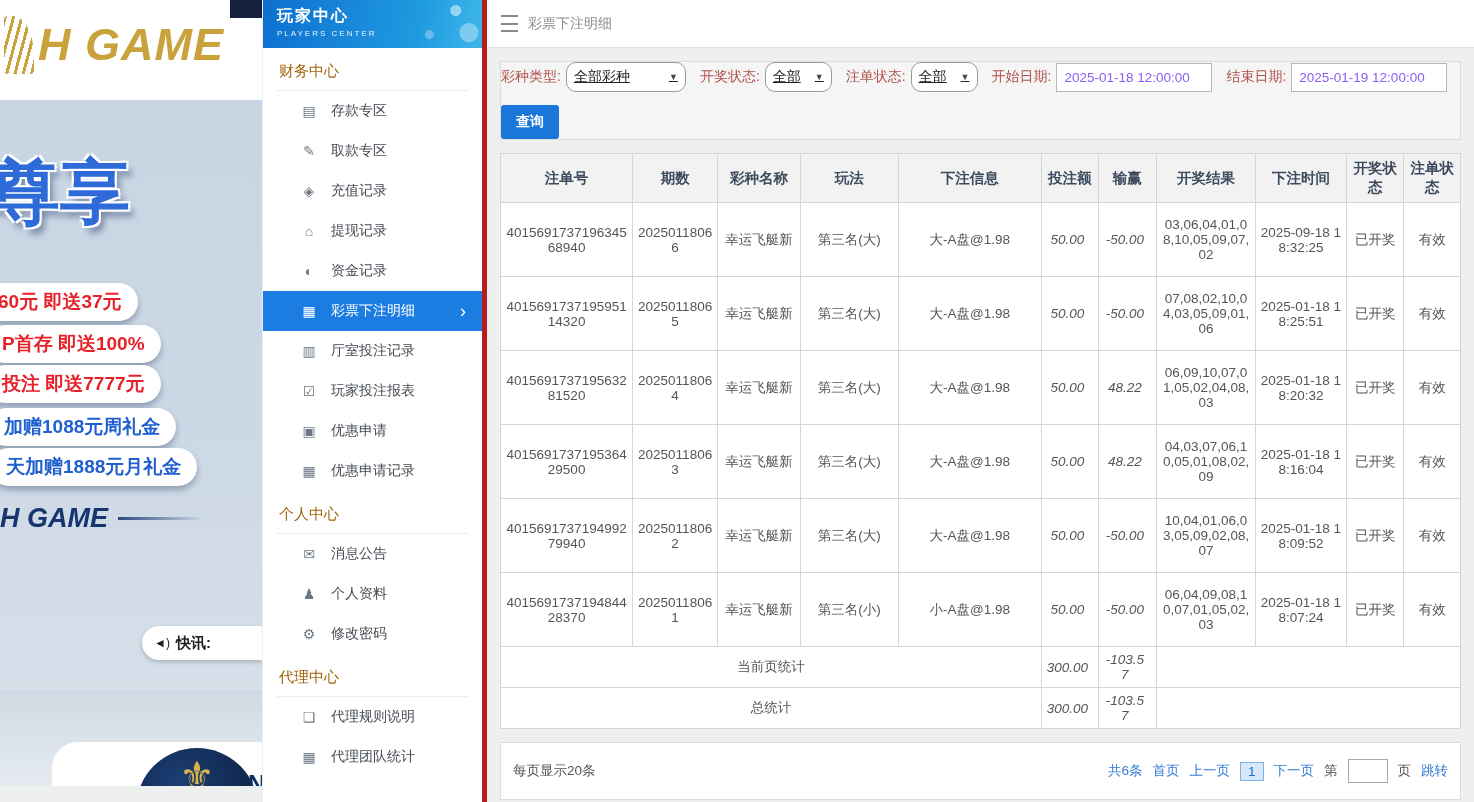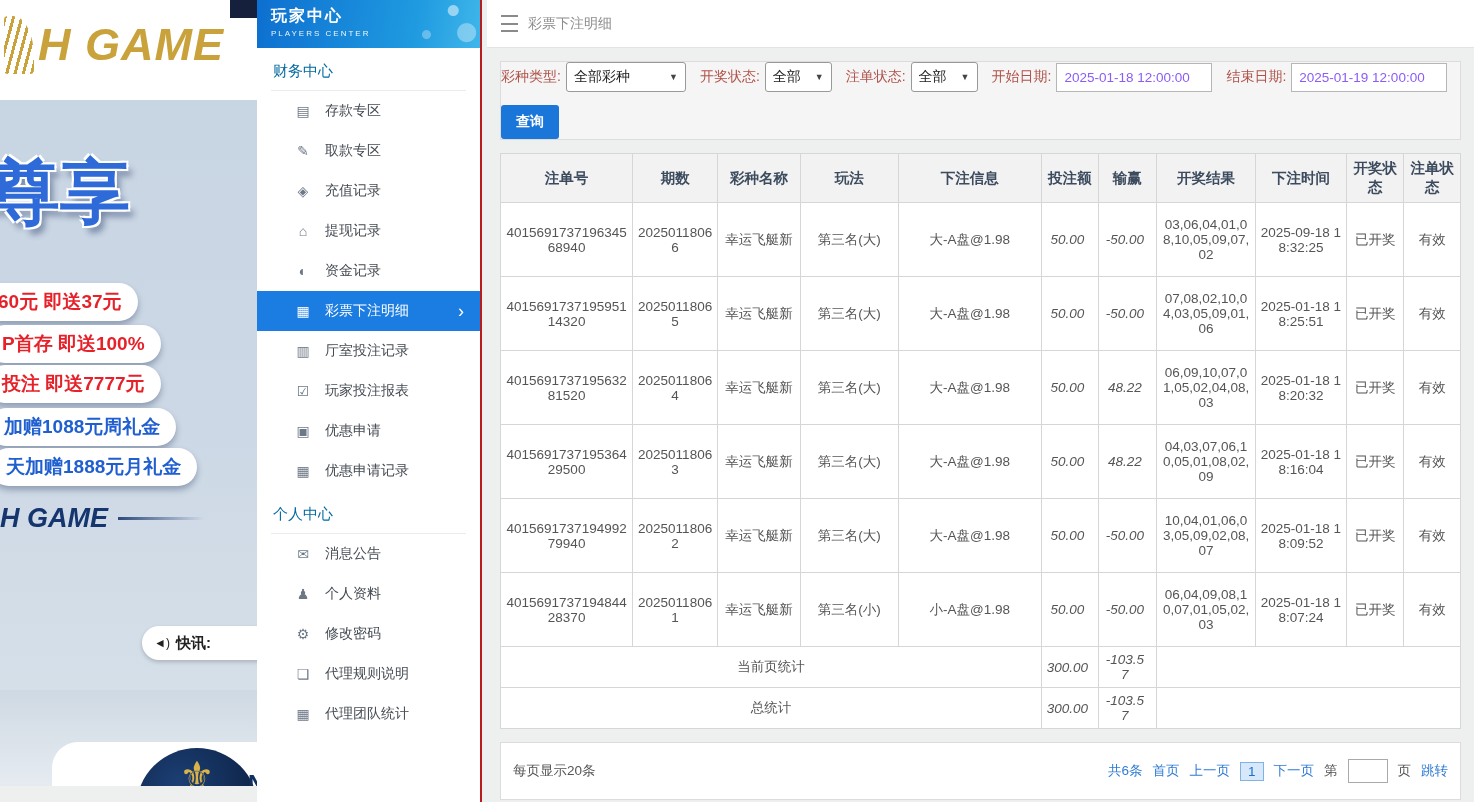--- a/index.html
+++ b/index.html
@@ -32,50 +32,50 @@
   .bottom-bg{position:absolute;left:0;top:690px;width:262px;height:112px;
              background:linear-gradient(180deg,#cfd9e3,#e9eef3);}
   .bottom-card{position:absolute;left:52px;top:742px;width:260px;height:80px;background:#fff;border-radius:26px 0 0 0;}
   .badge-circle{position:absolute;left:136px;top:748px;width:122px;height:122px;border-radius:50%;
                 background:radial-gradient(circle at 35% 30%,#1c3f74,#0d2347 70%);
                 display:flex;align-items:flex-start;justify-content:center;}
   .badge-emblem{color:#d9b24a;font-size:40px;line-height:1;margin-top:8px;}
   .badge-n{position:absolute;left:248px;top:770px;color:#11305f;font-weight:900;font-size:24px;}
 
   
-  .sidebar{position:absolute;left:257px;top:0;width:225px;height:802px;background:#fff;
-           border-right:2px solid #b91c1c;overflow:hidden;box-sizing:border-box;}
+  .sidebar{position:absolute;left:263px;top:0;width:225px;height:802px;background:#fff;
+           border-right:6px solid #b91c1c;overflow:hidden;box-sizing:border-box;}
   .sb-header{height:48px;box-sizing:border-box;padding:6px 0 0 14px;color:#fff;
     background:
       radial-gradient(circle at 88% 22%,rgba(255,255,255,.5) 5px,rgba(255,255,255,0) 6px),
       radial-gradient(circle at 94% 68%,rgba(255,255,255,.35) 9px,rgba(255,255,255,0) 10px),
       radial-gradient(circle at 76% 72%,rgba(255,255,255,.3) 4px,rgba(255,255,255,0) 5px),
       linear-gradient(100deg,#0d6fd0,#1f9ae0 70%,#3fb6ea);}
   .sb-title{font-size:16px;font-weight:bold;letter-spacing:2px;}
   .sb-sub{font-size:8px;letter-spacing:2px;margin-top:2px;opacity:.92;}
-  .sb-section-title{margin:0 14px;padding:14px 0 9px 2px;color:#0369a1;font-size:15px;border-bottom:1px solid #ececec;}
+  .sb-section-title{margin:0 14px;padding:14px 0 9px 2px;color:#a16207;font-size:15px;border-bottom:1px solid #ececec;}
   .side-item{height:40px;display:flex;align-items:center;color:#454b52;font-size:14px;cursor:pointer;}
   .side-item .side-icon{width:16px;text-align:center;color:#6d7886;font-size:14px;margin-left:38px;margin-right:14px;}
   .side-item.active{background:#1b7ce2;color:#fff;}
   .side-item.active .side-icon{color:#fff;}
   .side-arrow{margin-left:auto;margin-right:16px;font-size:18px;line-height:1;color:#fff;}
 
   
   .main{position:absolute;left:487px;top:0;width:987px;height:802px;background:#eef0f0;box-sizing:border-box;}
   .main-topbar{height:47px;background:#fff;border-bottom:1px solid #e4e4e4;display:flex;align-items:center;padding-left:14px;}
   .hamburger{width:17px;height:13px;border-top:2px solid #8a8a8a;border-bottom:2px solid #8a8a8a;position:relative;margin-right:10px;}
   .hamburger::after{content:"";position:absolute;left:0;right:0;top:50%;margin-top:-1px;height:2px;background:#8a8a8a;}
   .topbar-title{color:#8d8d8d;font-size:14px;}
   .content{padding:13px;}
   .filter-panel{background:#f5f5f5;border:1px solid #dcdcdc;}
   .filter-row{display:flex;align-items:center;font-size:14px;color:#333;white-space:nowrap;}
   .filter-label{color:#b0524a;margin-right:5px;}
   .fgap{margin-left:14px;}
   .select-box{display:inline-flex;align-items:center;justify-content:space-between;background:#fff;border:1px solid #999;
-              border-radius:3px;padding:5px 7px;font-size:14px;color:#222;cursor:pointer;}
+              border-radius:10px;padding:5px 7px;font-size:14px;color:#222;cursor:pointer;text-decoration:underline;}
   .select-box .caret{margin-left:14px;font-size:9px;color:#444;}
   .sel-wide{min-width:104px;}
   .sel-small{min-width:46px;}
   .date-input{border:1px solid #b6b6b6;padding:6px 7px;font-size:13.5px;width:140px;color:#8b5cf6;background:#fff;font-family:inherit;}
   .search-btn{margin-top:13px;background:#1b76d9;color:#fff;border:0;border-radius:3px;padding:8px 15px;
               font-size:14px;font-weight:bold;cursor:pointer;font-family:inherit;}
 
   .bet-table{width:100%;border-collapse:collapse;background:#fff;margin-top:13px;table-layout:fixed;}
   .bet-table th,.bet-table td{border:1px solid #d6d6d6;text-align:center;padding:5px 4px;word-wrap:break-word;word-break:break-all;}
   .bet-table th{background:#f2f2f2;color:#3c4b5e;font-size:14.5px;font-weight:bold;height:38px;}
@@ -182,20 +182,21 @@
         <span class="side-label">消息公告</span>
       </div>
       <div class="side-item">
         <span class="side-icon">♟</span>
         <span class="side-label">个人资料</span>
       </div>
       <div class="side-item">
         <span class="side-icon">⚙</span>
         <span class="side-label">修改密码</span>
       </div>
+      <div class="sb-section-title">代理中心</div>
       <div class="side-item">
         <span class="side-icon">❏</span>
         <span class="side-label">代理规则说明</span>
       </div>
       <div class="side-item">
         <span class="side-icon">▦</span>
         <span class="side-label">代理团队统计</span>
       </div>
     </nav>
 </aside>

